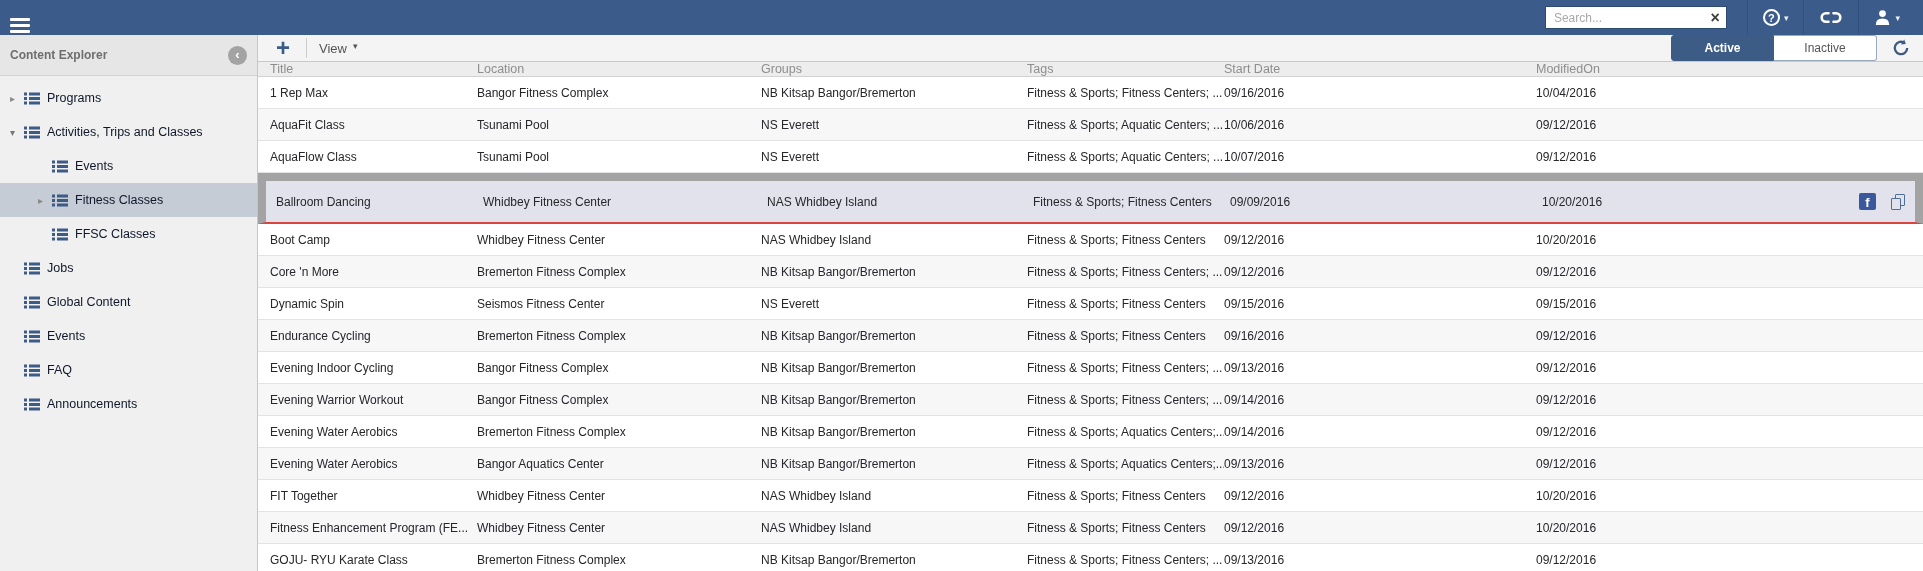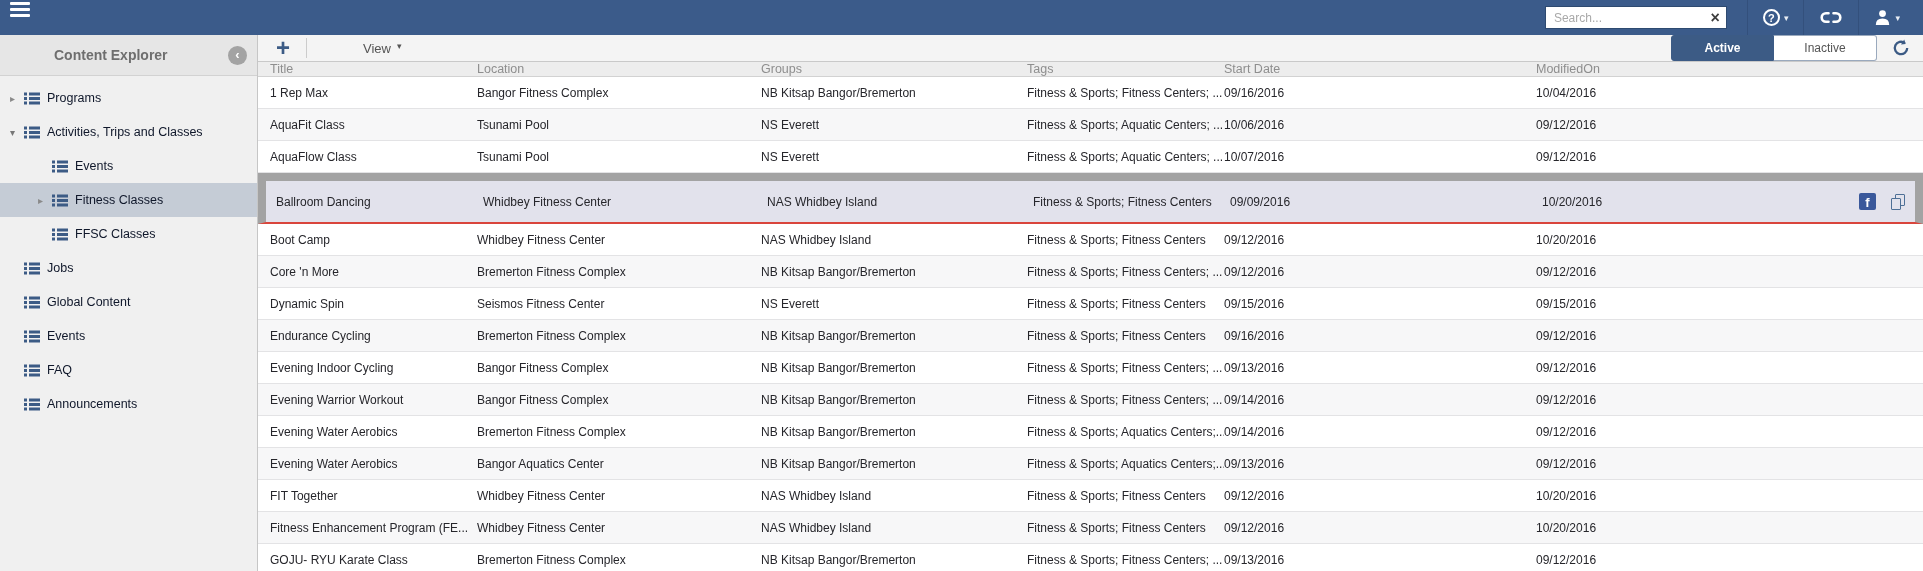--- a/index.html
+++ b/index.html
@@ -1,20 +1,20 @@
 <!DOCTYPE html>
 <html><head>
 <meta charset="utf-8">
 <style>
   * { box-sizing: border-box; margin: 0; padding: 0; }
   html, body { width: 1923px; height: 571px; overflow: hidden; }
   body { font-family: "Liberation Sans", sans-serif; background: #fff; }
 
   
-  .topbar { height: 35px; background: #3b5b8a; display: flex; align-items: flex-start;
+  .topbar { height: 35px; background: #3b5b8a; display: flex; align-items: flex-end;
             justify-content: space-between; padding: 0 10px 0 8px; }
   .hamburger { width: 24px; display: flex; flex-direction: column; gap: 3px; cursor: pointer; padding: 2px; }
   .hamburger i { display: block; height: 3px; background: #fff; border-radius: 1px; }
   .topbar-right { display: flex; align-items: center; height: 35px; }
   .search-box { background: #fff; border: 1px solid #2e4a70; height: 23px; width: 182px;
                 display: flex; align-items: center; padding: 0 6px 0 8px; }
   .search-box input { border: none; outline: none; flex: 1; font-size: 12px; color: #444;
                       font-family: "Liberation Sans", sans-serif; min-width: 0; }
   .search-box input::placeholder { color: #a9a9a9; }
   .search-clear { color: #3d3d3d; font-size: 16px; font-weight: bold; cursor: pointer; line-height: 1; }
@@ -27,42 +27,42 @@
   .topbar-right { gap: 0; }
   .search-wrap { margin-right: 18px; }
 
   
   .layout { display: flex; height: 536px; }
 
   
   .sidebar { width: 258px; background: #f0f0f0; border-right: 1px solid #c6c6c6; flex: none; }
   .side-header { height: 41px; background: #e6e6e6; border-bottom: 1px solid #d2d2d2;
                  display: flex; align-items: center; justify-content: space-between; padding: 0 10px; }
-  .side-title { color: #6e6e6e; font-size: 14px; font-weight: bold; margin-left: 44px; }
+  .side-title { color: #6e6e6e; font-size: 12px; font-weight: bold; }
   .collapse-btn { width: 19px; height: 19px; border-radius: 50%; background: #a3a3a3; color: #fff;
                   display: flex; align-items: center; justify-content: center;
                   font-size: 13px; font-weight: bold; cursor: pointer; line-height: 1; padding-bottom: 2px; }
   .side-items { padding-top: 5px; }
   .side-item { height: 34px; display: flex; align-items: center; cursor: pointer; padding-left: 10px; }
   .side-item.level-1 { padding-left: 38px; }
   .side-item.selected { background: #c5ccd6; }
   .tree-arrow { width: 14px; flex: none; color: #8a8a8a; font-size: 10px; }
   .arrow-collapsed .tree-arrow::before { content: "\25B8"; }
   .arrow-expanded .tree-arrow::before { content: "\25BE"; color: #777; }
   .list-icon { flex: none; margin-right: 7px; display: flex; }
   .side-label { font-size: 12.5px; color: #0f172a; white-space: nowrap; }
 
   
   .main { flex: 1; display: flex; flex-direction: column; min-width: 0; }
   .toolbar { height: 41px; background: #f4f4f4; border-bottom: 1px solid #c9c9c9;
              display: flex; align-items: center; justify-content: space-between; padding: 0 12px 0 14px; }
   .toolbar-left { display: flex; align-items: center; gap: 12px; }
   .add-btn { color: #3c5b85; font-size: 24px; font-weight: bold; line-height: 1; cursor: pointer; padding: 0 4px; }
   .tool-sep { width: 1px; height: 20px; background: #cccccc; }
-  .view-btn { display: flex; align-items: flex-start; gap: 6px; color: #555; font-size: 13px; cursor: pointer; margin-left: 44px; }
+  .view-btn { display: flex; align-items: flex-start; gap: 6px; color: #555; font-size: 13px; cursor: pointer; }
   .view-caret { font-size: 9px; color: #555; }
   .toolbar-right { display: flex; align-items: center; gap: 14px; }
   .seg { display: flex; }
   .seg-btn { font-size: 12px; padding: 5px 0; width: 103px; text-align: center; cursor: pointer; }
   .seg-active { background: #3c5b85; border: 1px solid #3c5b85; color: #fff; font-weight: bold;
                 border-radius: 3px 0 0 3px; }
   .seg-inactive { background: #fff; border: 1px solid #9aa9bd; border-left: none; color: #555;
                   border-radius: 0 3px 3px 0; }
   .refresh-btn { display: flex; cursor: pointer; }
 

